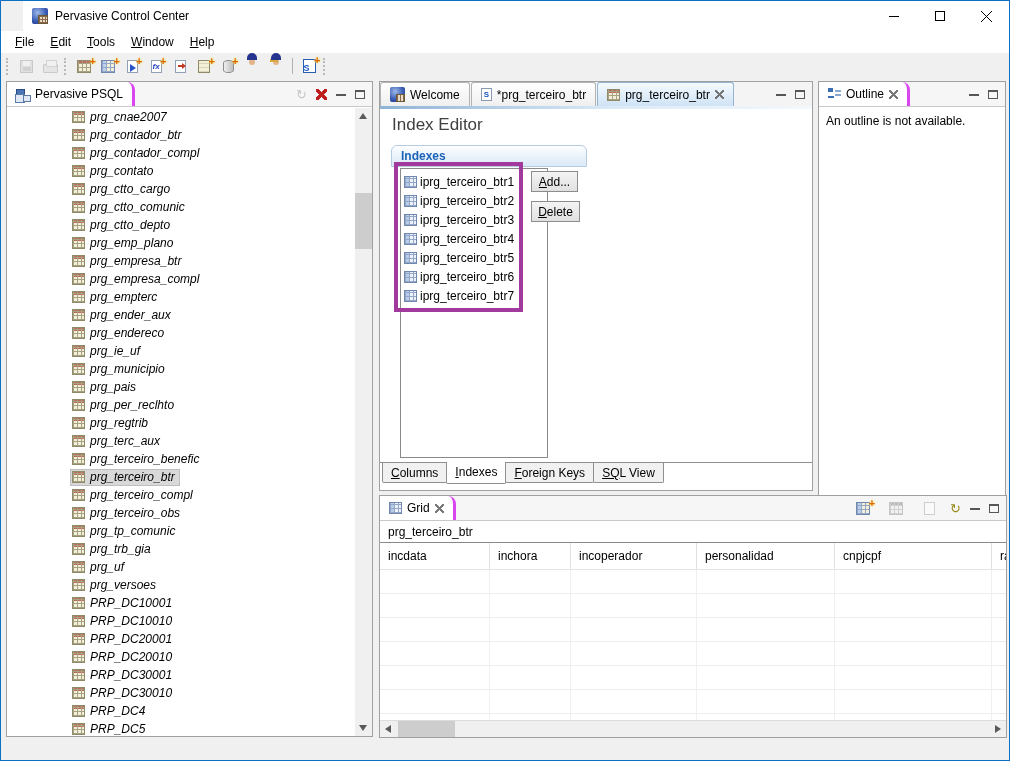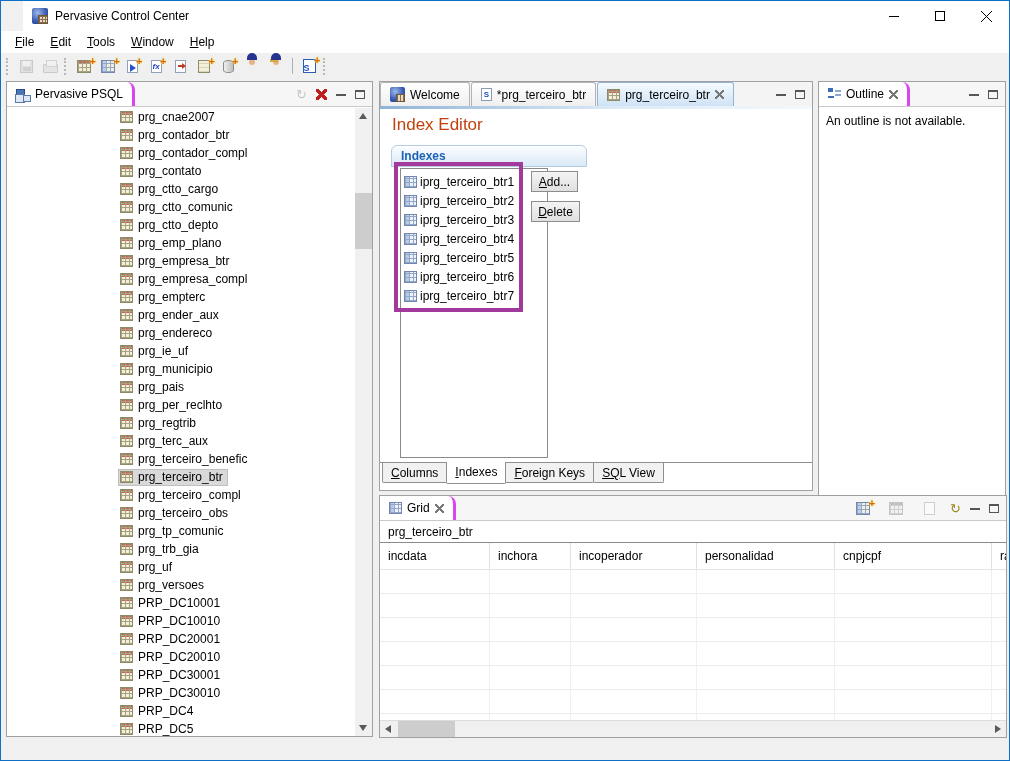--- a/index.html
+++ b/index.html
@@ -101,37 +101,37 @@
     box-shadow:0 4px 0 0 #88a8d0, -7px 6px 0 0 #3b6fb5; }
   .ic-script { width:11px; height:13px; background:#fff; border:1px solid #8a9ab0; display:flex; align-items:center; justify-content:center; flex:none; }
   .ic-script::before { content:"S"; font:bold 8px "Liberation Sans",sans-serif; color:#1a56c4; }
   .ic-app { width:15px; height:15px; border-radius:2px; position:relative; flex:none;
     background:radial-gradient(circle at 35% 30%, #9db9e8 0%, #3a5bb4 55%, #16307e 100%); }
   .ic-app::after { content:""; position:absolute; right:0; bottom:0; width:7px; height:6px;
     background:repeating-linear-gradient(90deg,#8a6a4a 0 1px,transparent 1px 3px), #e8dcc8; border:1px solid #6a5a3a; }
   
   #p-tree { left:5px; top:80px; width:367px; height:656px; }
   .tree { position:absolute; left:0; top:26px; right:0; bottom:0; overflow:hidden; background:#fff; }
-  .titem { height:18px; display:flex; align-items:center; padding-left:111px; white-space:nowrap; }
+  .titem { height:18px; display:flex; align-items:center; padding-left:63px; white-space:nowrap;font-style:italic; }
   .trow { display:flex; align-items:center; gap:5px; height:17px; padding:0 4px 0 1px; border:1px solid transparent; }
   .titem.sel .trow { background:#d9d9d9; border-color:#bfbfbf; }
   .vsb { position:absolute; right:0; top:0; bottom:0; width:17px; background:#f0f0f0; }
   .vsb .aup { position:absolute; top:5px; left:4px; width:0; height:0; border-left:4px solid transparent; border-right:4px solid transparent; border-bottom:6px solid #5a5a5a; }
   .vsb .adn { position:absolute; bottom:5px; left:4px; width:0; height:0; border-left:4px solid transparent; border-right:4px solid transparent; border-top:6px solid #5a5a5a; }
   .vsb .thumb { position:absolute; left:0; width:17px; top:85px; height:56px; background:#cdcdcd; }
   
   #p-editor { left:378px; top:80px; width:434px; height:410px; }
   .ehead { position:absolute; left:0; top:0; right:0; height:24px; background:#f4f4f4; display:flex; align-items:stretch; }
   .etab { display:flex; align-items:center; gap:5px; padding:0 9px; border:1px solid #b3b3b3; border-bottom:none;
     border-radius:3px 3px 0 0; background:linear-gradient(#ffffff,#efefef); margin-right:1px; white-space:nowrap; }
   .etab.active { background:linear-gradient(#f4faff,#cfe3f5); border-color:#94b4d2; }
   .ekeyline { position:absolute; left:0; top:24px; right:0; height:3px;
     background:linear-gradient(90deg,#8fb3d6,#dcebf7 55%,#f3f8fc); }
   .econtent { position:absolute; left:0; top:27px; right:0; bottom:22px; background:#fff; }
-  .edtitle { position:absolute; left:12px; top:6px; font-size:17px; color:#c2410c; }
+  .edtitle { position:absolute; left:12px; top:6px; font-size:17px; color:#404040; }
   .section { position:absolute; left:11px; top:36px; width:196px; height:22px; border:1px solid #b5cbe2; border-radius:6px 6px 0 0;
     background:linear-gradient(#fdfeff,#d9e9f7); display:flex; align-items:center; padding-left:9px; }
   .section span { font-weight:bold; color:#1c63b8; }
   .ilist { position:absolute; left:20px; top:59px; width:148px; height:290px; border:1px solid #8a8a8a; background:#fff; padding-top:3px; }
   .iitem { height:19px; display:flex; align-items:center; gap:3px; padding-left:3px; white-space:nowrap; }
   .annotation { position:absolute; left:14px; top:53px; width:129px; height:150px; border:4px solid #a23a9e; pointer-events:none; z-index:5; }
   .btn { position:absolute; background:linear-gradient(#f4f4f4,#e0e0e0); border:1px solid #8d8d8d; font-size:12px;
     display:flex; align-items:center; justify-content:center; }
   #btn-add { left:151px; top:62px; width:47px; height:21px; }
   #btn-del { left:151px; top:92px; width:49px; height:21px; }

